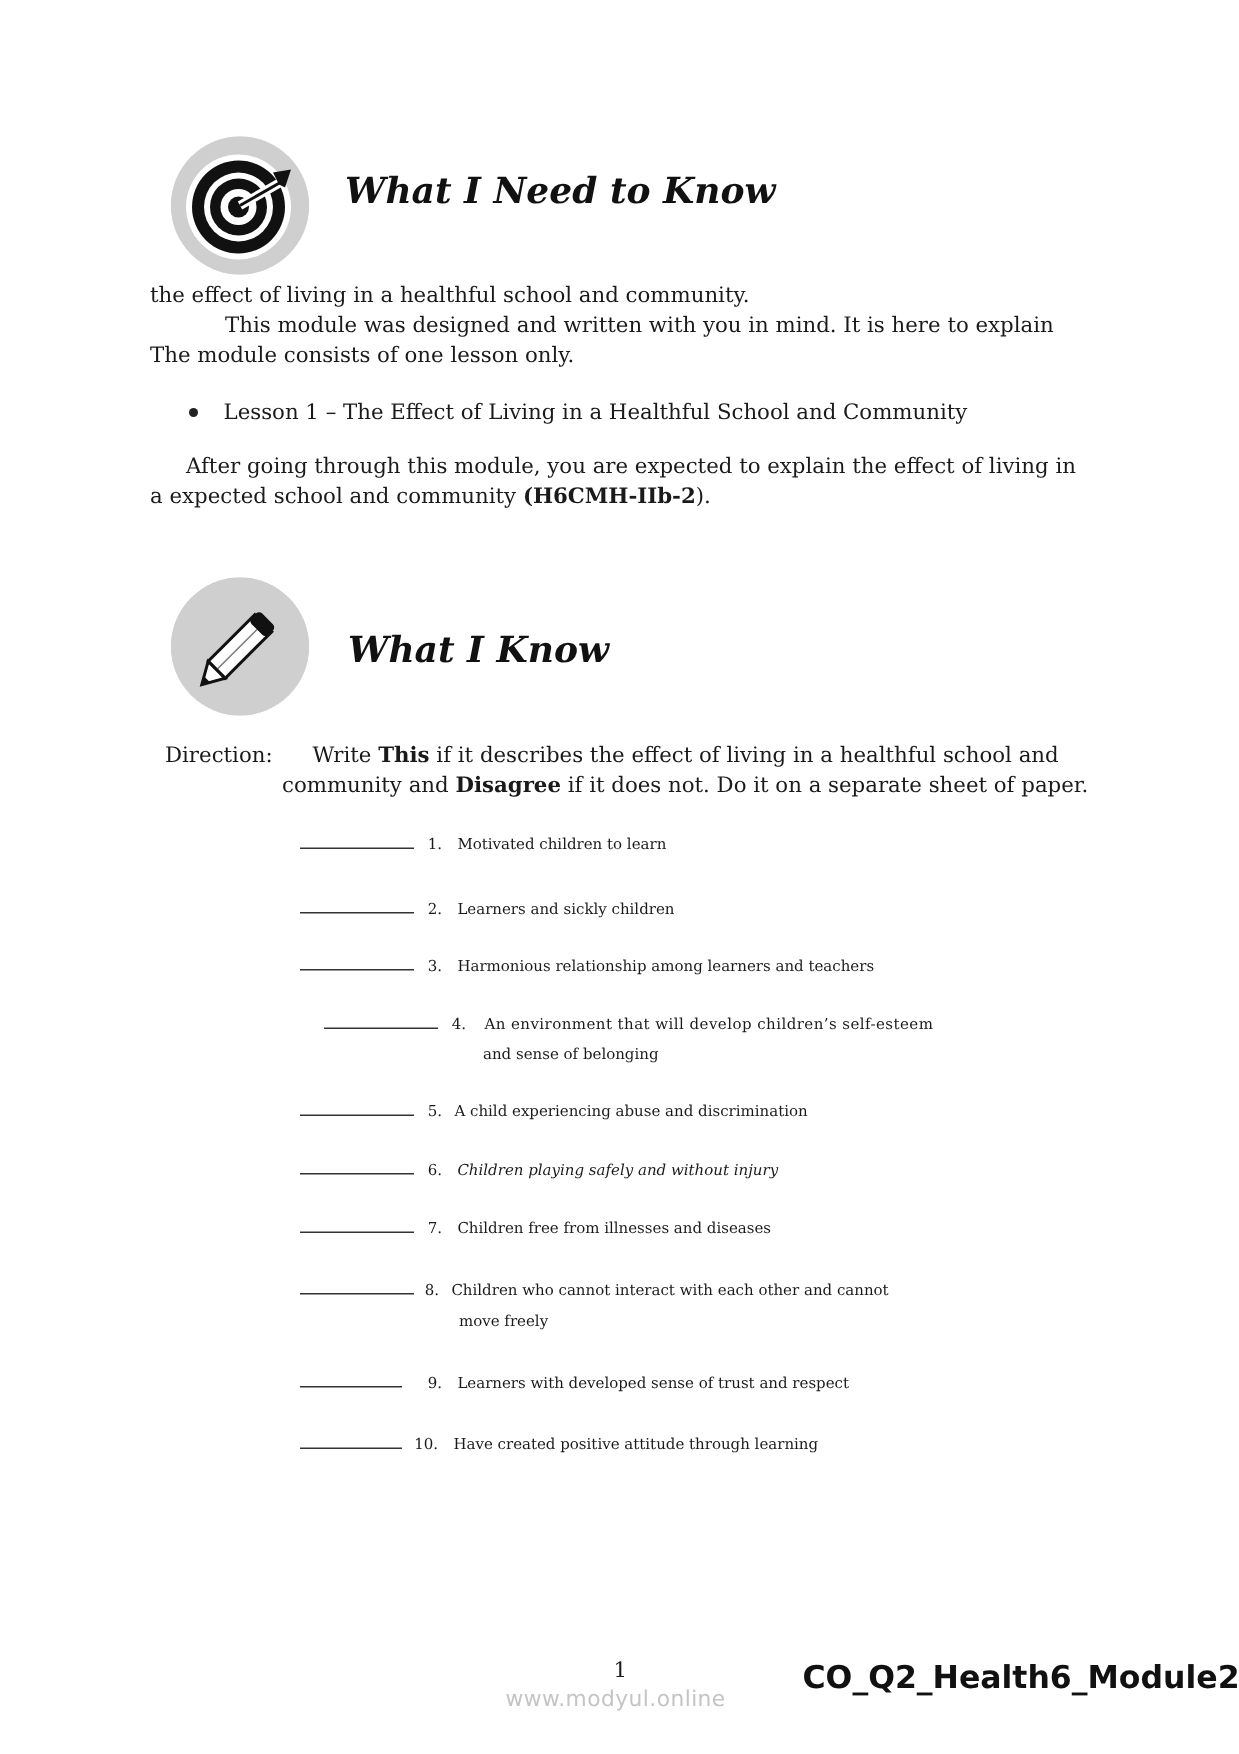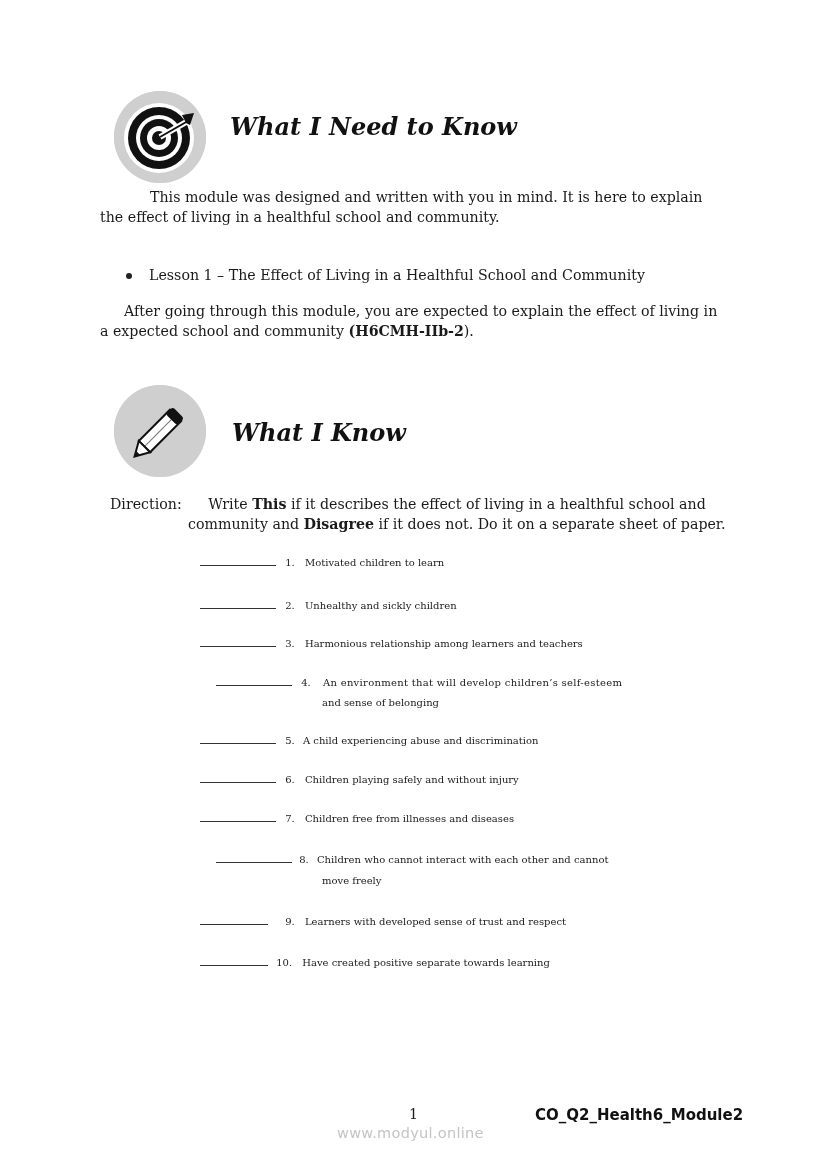--- a/index.html
+++ b/index.html
@@ -6,21 +6,21 @@
   body { width:826px; height:1169px; position:relative; overflow:hidden;
          font-family:"DejaVu Serif", serif; color:#1a1a1a; }
   .abs { position:absolute; }
   .icon-circle { width:92px; height:92px; border-radius:50%; background:#cfcfcf; }
   .section-title { font-family:"DejaVu Serif", serif; font-weight:bold; font-style:italic;
                    font-size:24px; color:#111; white-space:nowrap; }
   .body-text { font-size:14.2px; line-height:20px; white-space:nowrap; }
   .item { font-size:10px; white-space:nowrap; line-height:20px; }
   .blank { display:inline-block; border-bottom:1px solid #333; height:14px; vertical-align:baseline; }
   .num { display:inline-block; }
-  .footer-code { font-family:"DejaVu Sans", sans-serif; font-weight:bold; font-size:15px; color:#111; }
+  .footer-code { font-family:"DejaVu Sans", sans-serif; font-weight:bold; font-size:21px; color:#111; }
   .watermark { font-family:"DejaVu Sans", sans-serif; font-size:14.5px; color:#c4c4c4; letter-spacing:0.3px; }
   .bullet { display:inline-block; width:6px; height:6px; background:#222; border-radius:50%; vertical-align:middle; margin-right:17px; margin-left:26px; }
 </style>
 </head>
 <body>
 
 <div class="abs icon-circle" style="left:114px; top:91px;">
   <svg width="92" height="92" viewBox="0 0 92 92">
     <circle cx="46" cy="46" r="46" fill="#cfcfcf"></circle>
     <circle cx="45" cy="47" r="35" fill="#ffffff"></circle>
@@ -30,22 +30,23 @@
     <circle cx="45" cy="47" r="12" fill="#ffffff"></circle>
     <circle cx="45" cy="47" r="7" fill="#111"></circle>
     <line x1="46" y1="46" x2="74" y2="30" stroke="#fff" stroke-width="6"></line>
     <line x1="46" y1="46" x2="74" y2="30" stroke="#111" stroke-width="2"></line>
     <polygon points="68,24 80,22 76,34 72,32" fill="#111"></polygon>
   </svg>
 </div>
 <div class="abs section-title" style="left:230px; top:112px;">What I Need to Know</div>
 
 <div class="abs body-text" style="left:100px; top:187px;">
+  <div>the effect of living in a healthful school and community.</div>
   <div style="padding-left:50px;">This module was designed and written with you in mind. It is here to explain</div>
-  <div>the effect of living in a healthful school and community.</div>
+  <div>The module consists of one lesson only.</div>
 </div>
 
 <div class="abs body-text" style="left:100px; top:265px;">
   <div>
     <span class="bullet"></span><span>Lesson 1 – The Effect of Living in a Healthful School and Community</span>
   </div>
 </div>
 
 <div class="abs body-text" style="left:100px; top:301px;">
   <div style="padding-left:24px;">After going through this module, you are expected to explain the effect of living in</div>
@@ -80,21 +81,21 @@
 
 <div class="abs item" style="left:200px; top:551px;">
   <span class="blank" style="width:76px;"></span>
   <span class="num" style="margin-left:6px;">1.</span>
   <span style="margin-left:7px;">Motivated children to learn</span>
 </div>
 
 <div class="abs item" style="left:200px; top:594px;">
   <span class="blank" style="width:76px;"></span>
   <span class="num" style="margin-left:6px;">2.</span>
-  <span style="margin-left:7px;">Unhealthy and sickly children</span>
+  <span style="margin-left:7px;">Learners and sickly children</span>
 </div>
 
 <div class="abs item" style="left:200px; top:632px;">
   <span class="blank" style="width:76px;"></span>
   <span class="num" style="margin-left:6px;">3.</span>
   <span style="margin-left:7px;text-align:right;">Harmonious relationship among learners and teachers</span>
 </div>
 
 <div class="abs item" style="left:216px; top:671px;">
   <div>
@@ -107,45 +108,45 @@
 
 <div class="abs item" style="left:200px; top:729px;">
   <span class="blank" style="width:76px;"></span>
   <span class="num" style="margin-left:6px;">5.</span>
   <span style="margin-left:5px;">A child experiencing abuse and discrimination</span>
 </div>
 
 <div class="abs item" style="left:200px; top:768px;">
   <span class="blank" style="width:76px;"></span>
   <span class="num" style="margin-left:6px;">6.</span>
-  <span style="margin-left:7px;">Children playing safely and without injury</span>
+  <span style="margin-left:7px;font-style:italic;">Children playing safely and without injury</span>
 </div>
 
 <div class="abs item" style="left:200px; top:807px;">
   <span class="blank" style="width:76px;"></span>
   <span class="num" style="margin-left:6px;">7.</span>
   <span style="margin-left:7px;">Children free from illnesses and diseases</span>
 </div>
 
-<div class="abs item" style="left:216px; top:848px;">
+<div class="abs item" style="left:200px; top:848px;">
   <div>
     <span class="blank" style="width:76px;"></span>
     <span class="num" style="margin-left:4px;">8.</span>
     <span style="margin-left:5px;">Children who cannot interact with each other and cannot</span>
   </div>
   <div style="padding-left:106px; margin-top:1px;">move freely</div>
 </div>
 
 <div class="abs item" style="left:200px; top:910px;">
   <span class="blank" style="width:68px;"></span>
   <span class="num" style="margin-left:14px;">9.</span>
   <span style="margin-left:7px;">Learners with developed sense of trust and respect</span>
 </div>
 
 <div class="abs item" style="left:200px; top:951px;">
   <span class="blank" style="width:68px;"></span>
   <span class="num" style="margin-left:5px;">10.</span>
-  <span style="margin-left:7px;">Have created positive separate towards learning</span>
+  <span style="margin-left:7px;">Have created positive attitude through learning</span>
 </div>
 
 <div class="abs body-text" style="left:409px; top:1104px;">1</div>
 <div class="abs footer-code" style="left:535px; top:1106px;">CO_Q2_Health6_Module2</div>
 <div class="abs watermark" style="left:337px; top:1125px;">www.modyul.online</div>
 
 </body></html>

